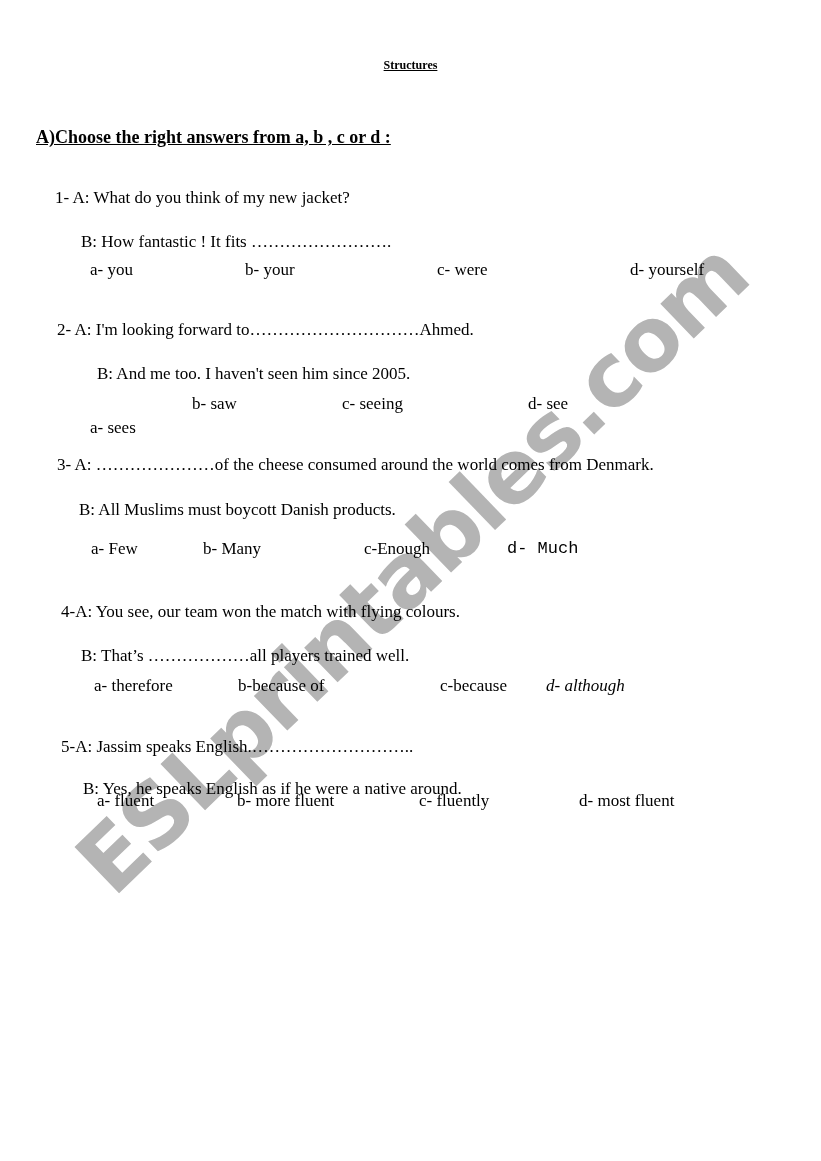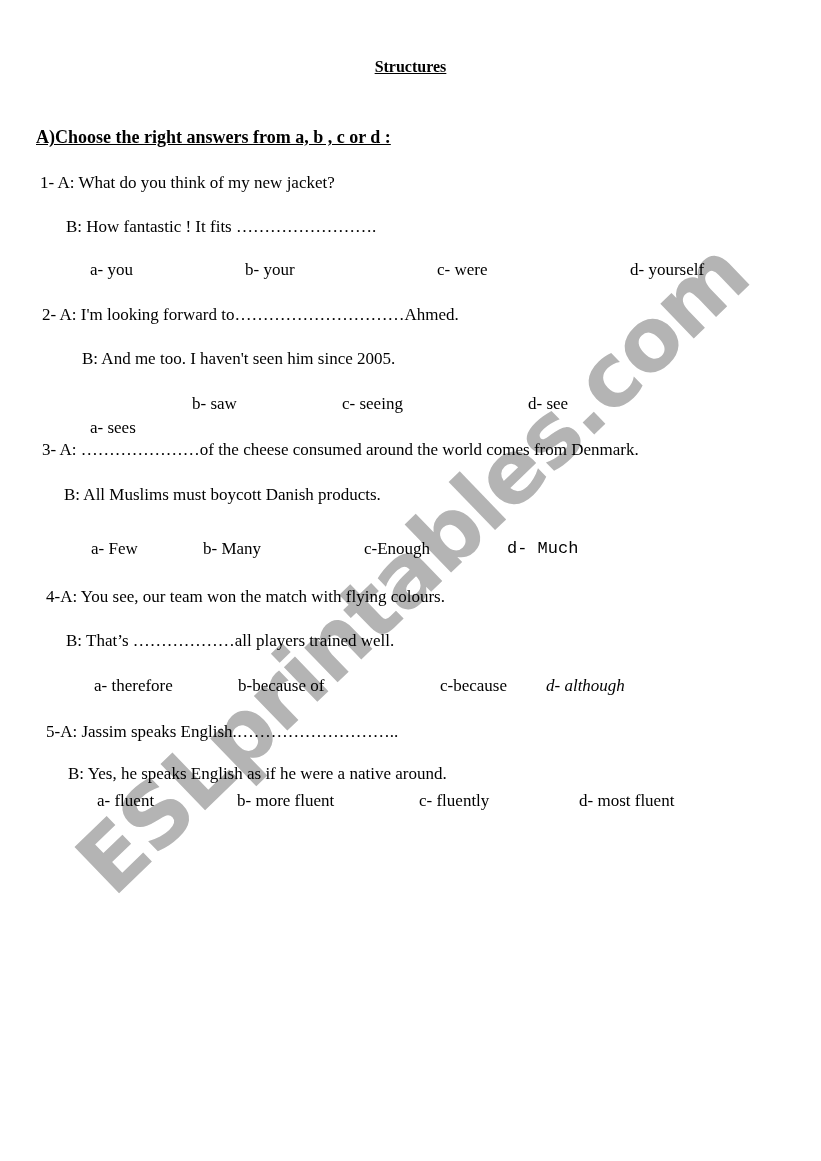--- a/index.html
+++ b/index.html
@@ -33,35 +33,35 @@
     user-select: none;
   }
   .content { position: relative; z-index: 1; }
   .title {
     position: absolute;
     top: 58px;
     left: 0;
     width: 100%;
     text-align: center;
     margin: 0;
-    font-size: 16px;
+    font-size: 12px;
     font-weight: bold;
     text-decoration: underline;
   }
   .section-heading {
     position: absolute;
     top: 127px;
     left: 36px;
     margin: 0;
     font-size: 18px;
     font-weight: bold;
     text-decoration: underline;
     text-align: right;
   }
-  .line { position: absolute; margin: 0; white-space: nowrap; }
+  .line { position: absolute; margin: 15px; white-space: nowrap; }
   .q1a { top: 173px; left: 40px; }
   .q1b { top: 217px; left: 66px; }
   .q2a { top: 305px; left: 42px; }
   .q2b { top: 349px; left: 82px; }
   .q3a { top: 440px; left: 42px; }
   .q3b { top: 485px; left: 64px; }
   .q4a { top: 587px; left: 46px; }
   .q4b { top: 631px; left: 66px; }
   .q5a { top: 722px; left: 46px; }
   .q5b { top: 764px; left: 68px; }

